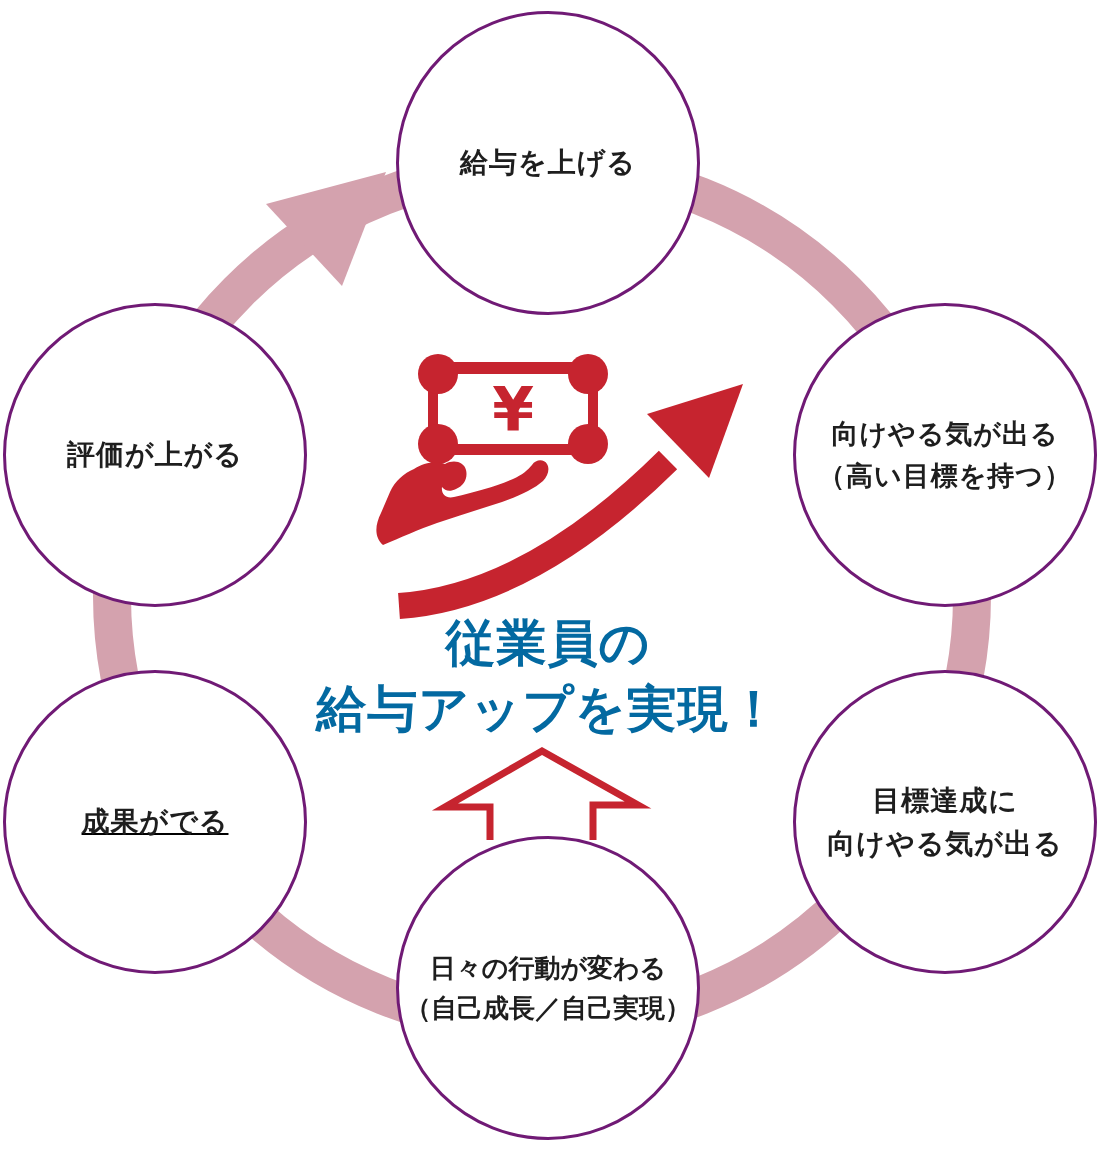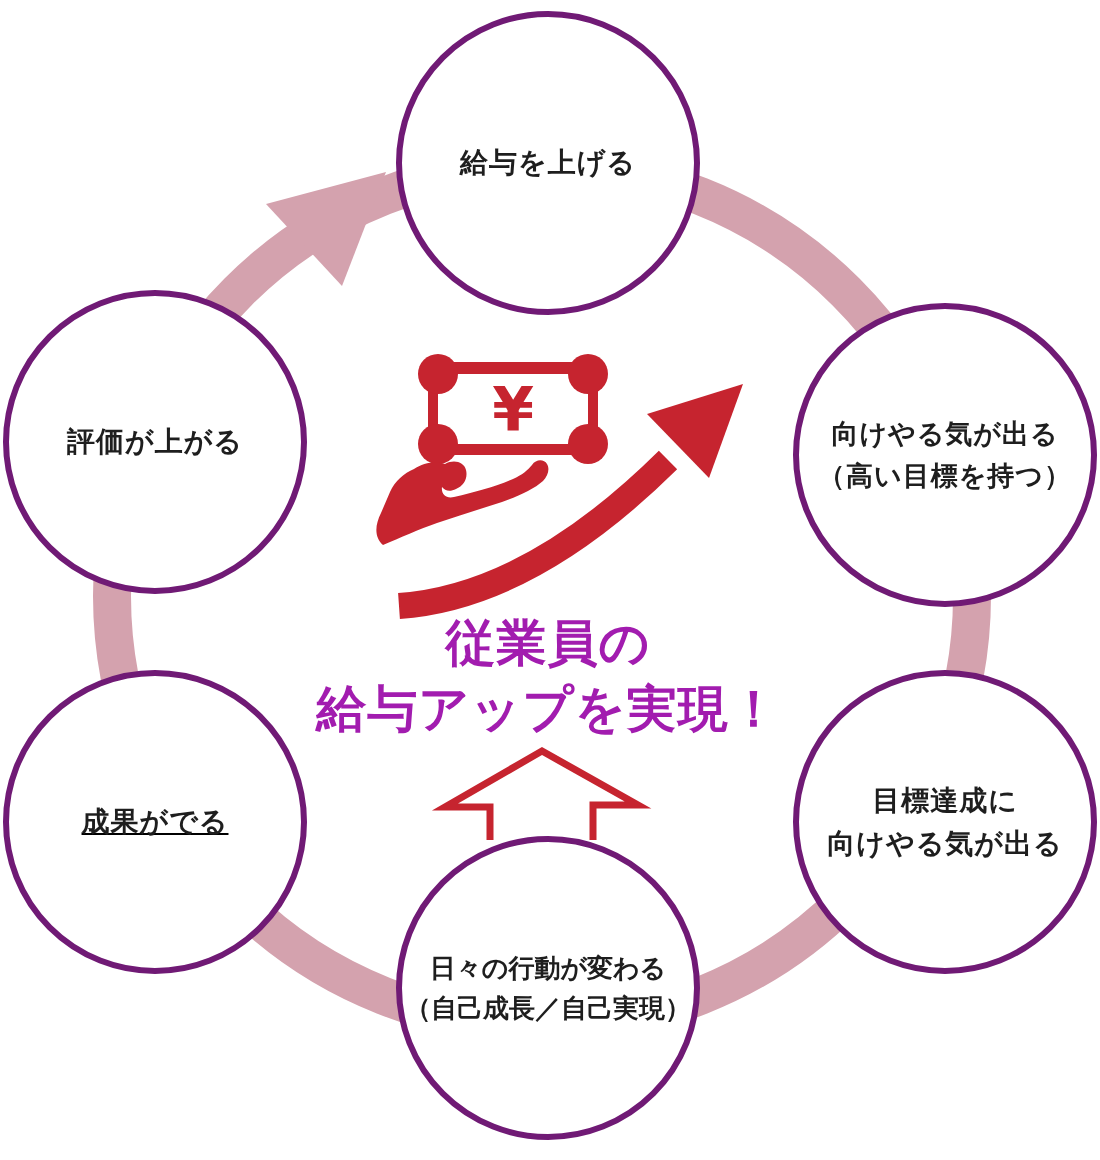--- a/index.html
+++ b/index.html
@@ -5,38 +5,38 @@
   html,body{margin:0;padding:0;}
   body{
     width:1100px;height:1160px;background:#ffffff;
     font-family:"DejaVu Sans","Liberation Sans",sans-serif;
     overflow:hidden;
   }
   .stage{position:relative;width:1100px;height:1160px;background:#ffffff;}
   .backdrop{position:absolute;left:0;top:0;z-index:1;}
   .node{
     position:absolute;width:304px;height:304px;box-sizing:border-box;
-    border:6px solid #701a75;border-radius:50%;background:#ffffff;
+    border:3px solid #701a75;border-radius:50%;background:#ffffff;
     display:flex;align-items:center;justify-content:center;z-index:2;
   }
   .node-label{
     font-weight:bold;color:#1e1e1e;text-align:center;
     white-space:pre-line;font-size:28px;line-height:1.55;letter-spacing:1px;
   }
   .node--top   {left:396px;top:11px;}
   .node--ur    {left:793px;top:303px;}
   .node--lr    {left:793px;top:670px;}
   .node--bottom{left:396px;top:836px;}
   .node--ll    {left:3px;top:670px;text-decoration:underline;}
-  .node--ul    {left:3px;top:290px;justify-content:center;}
+  .node--ul    {left:3px;top:303px;justify-content:center;}
   .node--ur .node-label{font-size:27px;}
   .node--bottom .node-label{font-size:26px;letter-spacing:0;}
   .center-title{
     position:absolute;left:248px;top:610px;width:600px;z-index:3;
-    text-align:center;color:#a21caf;font-weight:800;
+    text-align:center;color:#0369a1;font-weight:800;
     font-size:50px;line-height:66px;letter-spacing:1px;
   }
 </style>
 </head>
 <body>
 
 <div class="stage">
 
   <svg class="backdrop" width="1100" height="1160" viewBox="0 0 1100 1160">
 

